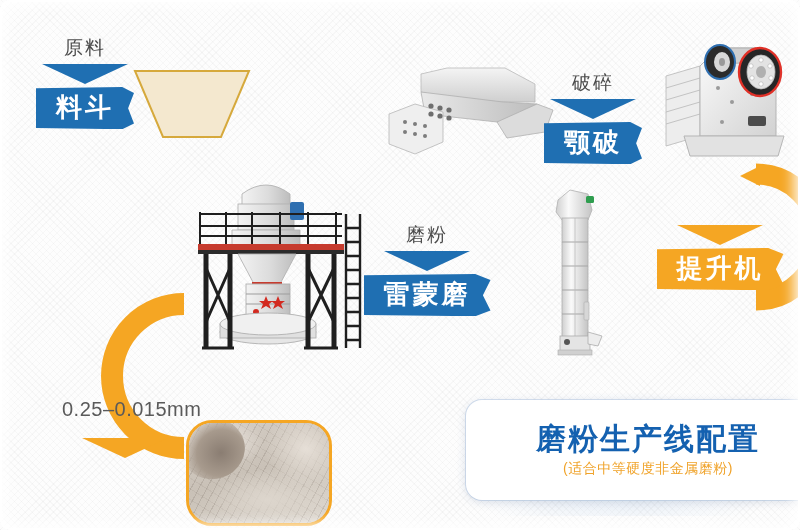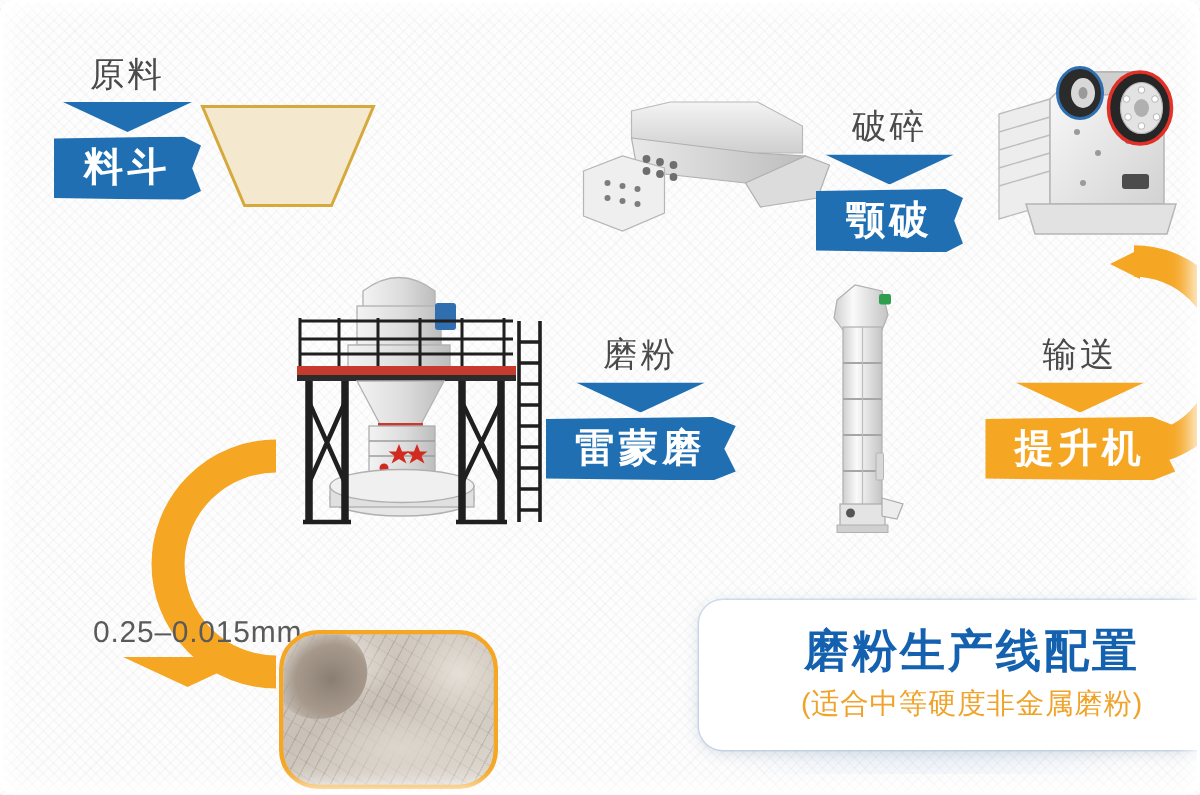--- a/index.html
+++ b/index.html
@@ -26,21 +26,21 @@
     box-shadow: inset 0 0 0 2px #ffffff, inset 0 0 14px 6px rgba(255,255,255,0.95);
   }
 
   
   .step {
     position: absolute;
     width: 150px;
     text-align: center;
   }
   .step-caption {
-    font-size: 23px;
+    font-size: 19px;
     color: #4a4a4a;
     letter-spacing: 2px;
     line-height: 1;
     margin-bottom: 7px;
     white-space: nowrap;
   }
   .chev {
     width: 86px;
     height: 20px;
     margin: 0 auto 3px auto;
@@ -98,21 +98,21 @@
   .product-photo .dark {
     position: absolute; left: -6%; top: -4%;
     width: 46%; height: 60%;
     background: radial-gradient(ellipse at 60% 60%, #8a7d72 0%, #a79a8d 45%, rgba(167,154,141,0) 72%);
     border-radius: 50%;
     transform: rotate(-18deg);
   }
 
   .size-label {
     position: absolute;
-    left: 62px; top: 411px;
+    left: 62px; top: 398px;
     font-size: 20px;
     color: #5a5a5a;
     letter-spacing: 0.5px;
     white-space: nowrap;
   }
 
   
   .title-card {
     position: absolute;
     left: 466px; top: 400px;
@@ -128,21 +128,21 @@
   .title-main {
     font-size: 30px;
     font-weight: bold;
     color: #1461b0;
     letter-spacing: 2px;
     line-height: 1.15;
     white-space: nowrap;
   }
   .title-sub {
     margin-top: 4px;
-    font-size: 19px;
+    font-size: 14px;
     color: #f0a32a;
     letter-spacing: 0.5px;
     white-space: nowrap;
   }
   .title-glow {
     position: absolute;
     left: 456px; top: 392px;
     width: 326px; height: 124px;
     border-radius: 24px;
     background: radial-gradient(ellipse at 50% 60%, rgba(120,165,215,0.22) 0%, rgba(120,165,215,0) 72%);
@@ -370,21 +370,20 @@
 
   <div class="step" style="left:352px; top:225px;">
     <div class="step-caption">磨粉</div>
     <svg class="chev" viewBox="0 0 86 20">
       <polygon points="0,0 86,0 43,20" fill="#1f6fb2"></polygon>
     </svg>
     <div class="banner blue">雷蒙磨</div>
   </div>
 
   <div class="step" style="left:645px; top:225px;">
-    <div class="step-caption">输送</div>
     <svg class="chev" viewBox="0 0 86 20">
       <polygon points="0,0 86,0 43,20" fill="#f5a623"></polygon>
     </svg>
     <div class="banner orange">提升机</div>
   </div>
 
   <div class="step" style="left:60px; top:438px; width:130px;">
     <svg class="chev" viewBox="0 0 86 20">
       <polygon points="0,0 86,0 43,20" fill="#f5a623"></polygon>
     </svg>

